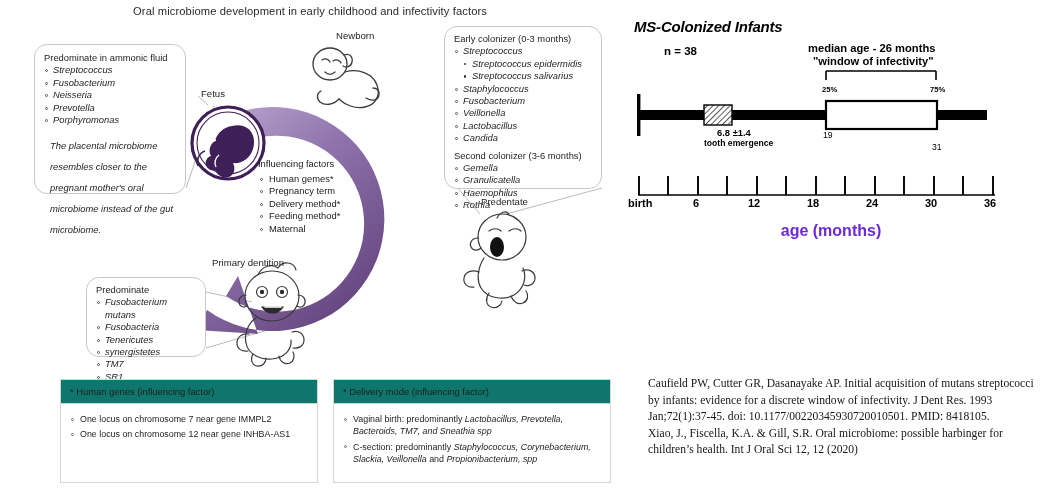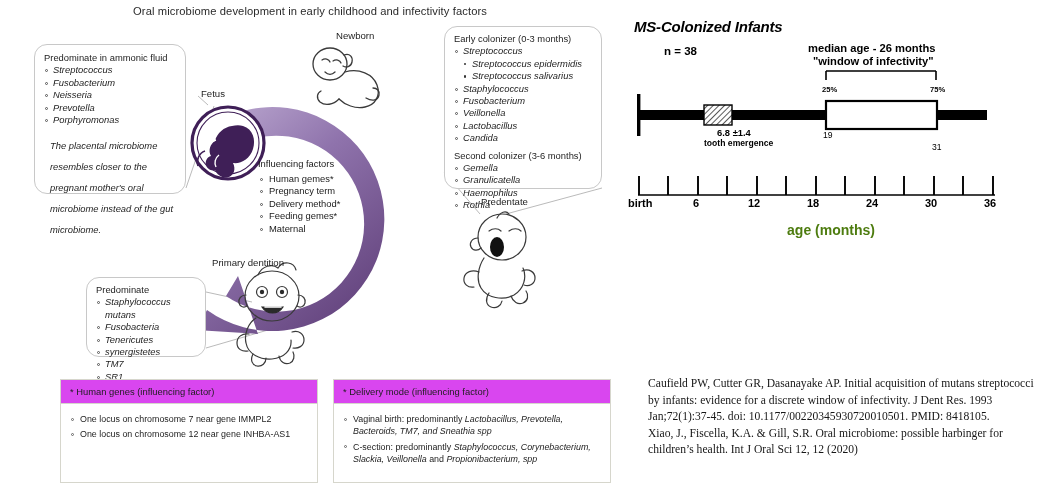--- a/index.html
+++ b/index.html
@@ -67,21 +67,21 @@
   #lbl-newborn{left:336px;top:30px;}
   #lbl-predentate{left:481px;top:196px;}
   #lbl-primary{left:212px;top:257px;}
 
   
   .greenbox{
     position:absolute;box-sizing:border-box;
     border:1px solid #d6d6cc;background:#ffffff;
   }
   .greenbox .gb-hd{
-    background:#d946ef;border-bottom:1px solid #d6d6cc;
+    background:#0f766e;border-bottom:1px solid #d6d6cc;
     padding:6px 9px;font-size:9.4px;color:#1d1d1d;
   }
   .greenbox .gb-body{padding:9px 9px 0 10px;}
   .greenbox ul{margin:0;padding:0;list-style:none;}
   .greenbox li{position:relative;padding-left:9px;font-size:8.9px;line-height:12.4px;margin-bottom:3px;color:#1d1d1d;}
   .greenbox li:before{
     content:"";position:absolute;left:0;top:4.6px;width:3px;height:3px;
     border:1px solid #666;border-radius:50%;box-sizing:border-box;
   }
   .greenbox i{font-style:italic;}
@@ -99,21 +99,21 @@
   #median-line2{position:absolute;left:193px;top:55px;font-size:11.2px;font-weight:bold;color:#000;white-space:nowrap;}
   .pct{position:absolute;font-size:7.6px;font-weight:bold;color:#000;}
   #pct25{left:202px;top:85px;}
   #pct75{left:310px;top:85px;}
   .qnum{position:absolute;font-size:8.6px;color:#000;}
   #q19{left:203px;top:130px;}
   #q31{left:312px;top:130px;margin-top:12px;}
   #tooth1{position:absolute;left:97px;top:127px;font-size:9.4px;font-weight:bold;color:#000;}
   #tooth2{position:absolute;left:84px;top:138px;font-size:8.6px;font-weight:bold;color:#000;}
   .axlabel{position:absolute;font-size:11px;font-weight:bold;color:#000;}
-  #axis-caption{position:absolute;left:0;top:222px;width:422px;text-align:center;font-size:14px;font-weight:bold;color:#4d7c0f;}
+  #axis-caption{position:absolute;left:0;top:222px;width:422px;text-align:center;font-size:16px;font-weight:bold;color:#6d28d9;}
 
   #citation{
     position:absolute;left:28px;top:376px;width:390px;
     font-family:"Liberation Serif",serif;font-size:11.6px;line-height:16.5px;color:#161616;
   }
 </style>
 </head>
 <body>
 
 <div class="page">
@@ -248,29 +248,29 @@
         <li>Rothia</li>
       </ul>
     </div>
 
     <div id="influencing">
       <div class="hd">Influencing factors</div>
       <ul>
         <li>Human gemes*</li>
         <li>Pregnancy term</li>
         <li>Delivery method*</li>
-        <li>Feeding gemes*</li>
+        <li>Feeding method*</li>
         <li>Maternal</li>
       </ul>
     </div>
 
     <div class="callout" id="box-predominate">
       <div class="hd">Predominate</div>
       <ul>
-        <li>Staphylococcus mutans</li>
+        <li>Fusobacterium mutans</li>
         <li>Fusobacteria</li>
         <li>Tenericutes</li>
         <li>synergistetes</li>
         <li>TM7</li>
         <li>SR1</li>
       </ul>
     </div>
 
     <div class="greenbox" id="gb-genes">
       <div class="gb-hd">* Human genes (influencing factor)</div>

